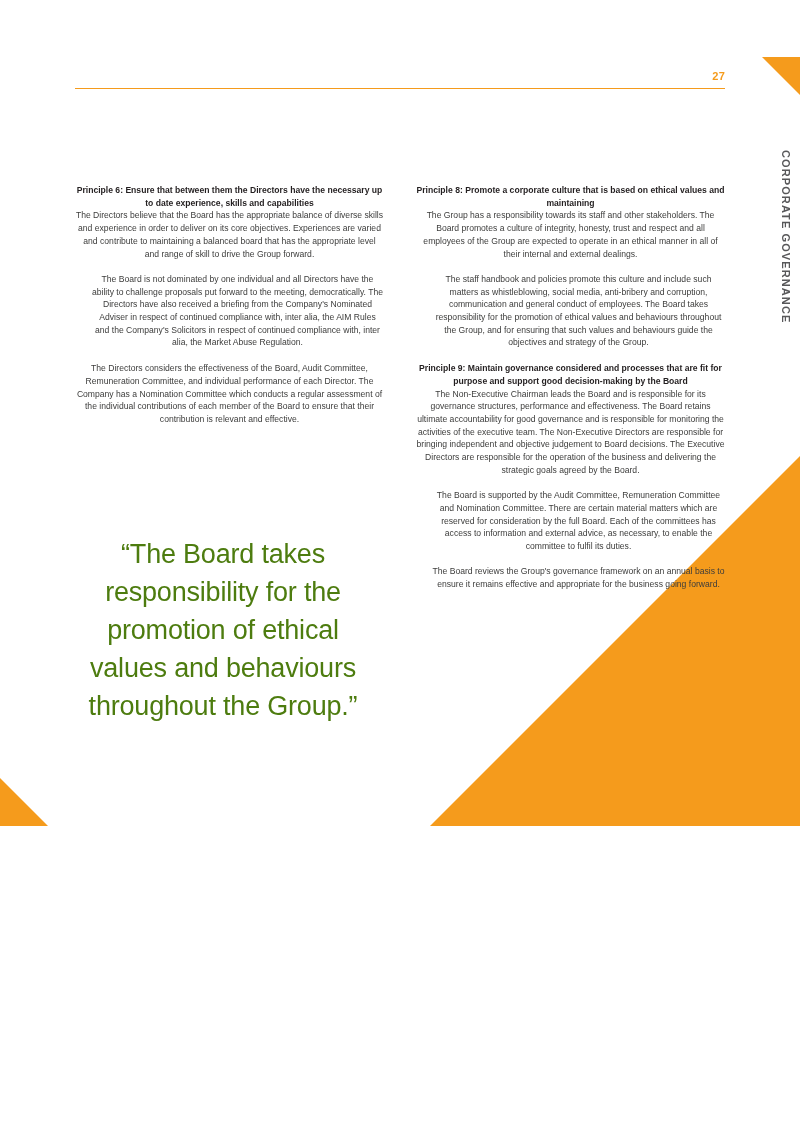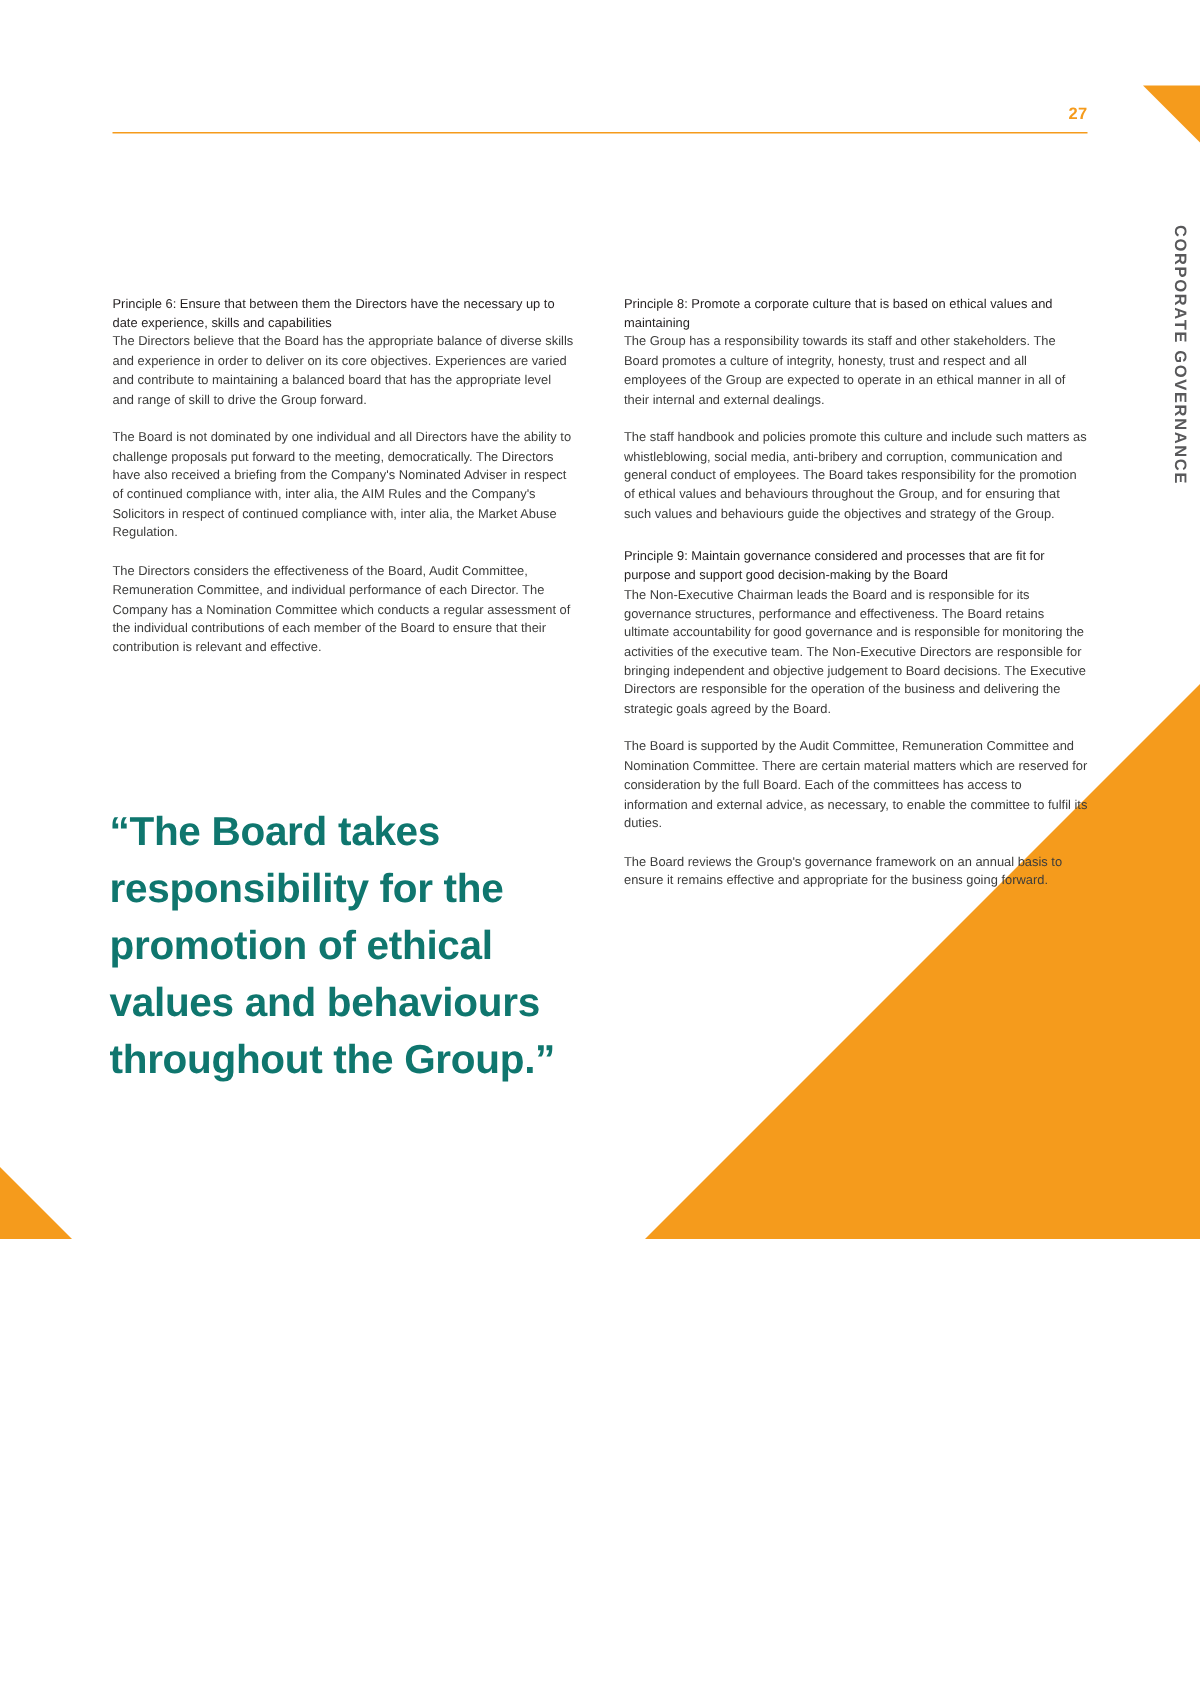--- a/index.html
+++ b/index.html
@@ -10,20 +10,21 @@
   body {
     font-family: "Liberation Sans", sans-serif;
     -webkit-font-smoothing: antialiased;
   }
   .page {
     position: relative;
     width: 800px;
     height: 826px;
     background: #ffffff;
     overflow: hidden;
+    text-align: center;
   }
 
   
   .corner-triangle-top {
     position: absolute;
     top: 57px;
     right: 0;
     width: 0;
     height: 0;
     border-top: 38px solid #F59B1C;
@@ -92,46 +93,47 @@
   }
   .col {
     width: 317px;
   }
   .block {
     margin-bottom: 13px;
   }
   .block:last-child { margin-bottom: 0; }
 
   h3.block-title {
-    margin: 16px 0 0 0;
+    margin: 4px 0 0 0;
     font-size: 8.6px;
     line-height: 12.7px;
-    font-weight: normal;
+    font-weight: bold;
     color: #231F20;
   }
   p.block-body {
     margin: 0;
     font-size: 8.6px;
     line-height: 12.7px;
     color: #3C3C3B;
   }
   p.block-body + p.block-body {
     margin-top: 12.7px;
+    margin-left: 16px;
   }
 
   
   .pullquote {
     position: absolute;
     left: 73px;
     top: 535px;
     width: 300px;
     font-size: 27px;
     line-height: 38px;
-    color: #0f766e;
-    font-weight: bold;
+    color: #4d7c0f;
+    font-weight: normal;
     letter-spacing: -0.2px;
   }
 </style>
 </head>
 <body>
 
 <div class="page">
 
   <div class="corner-triangle-top"></div>
   <div class="corner-triangle-bottom"></div>

